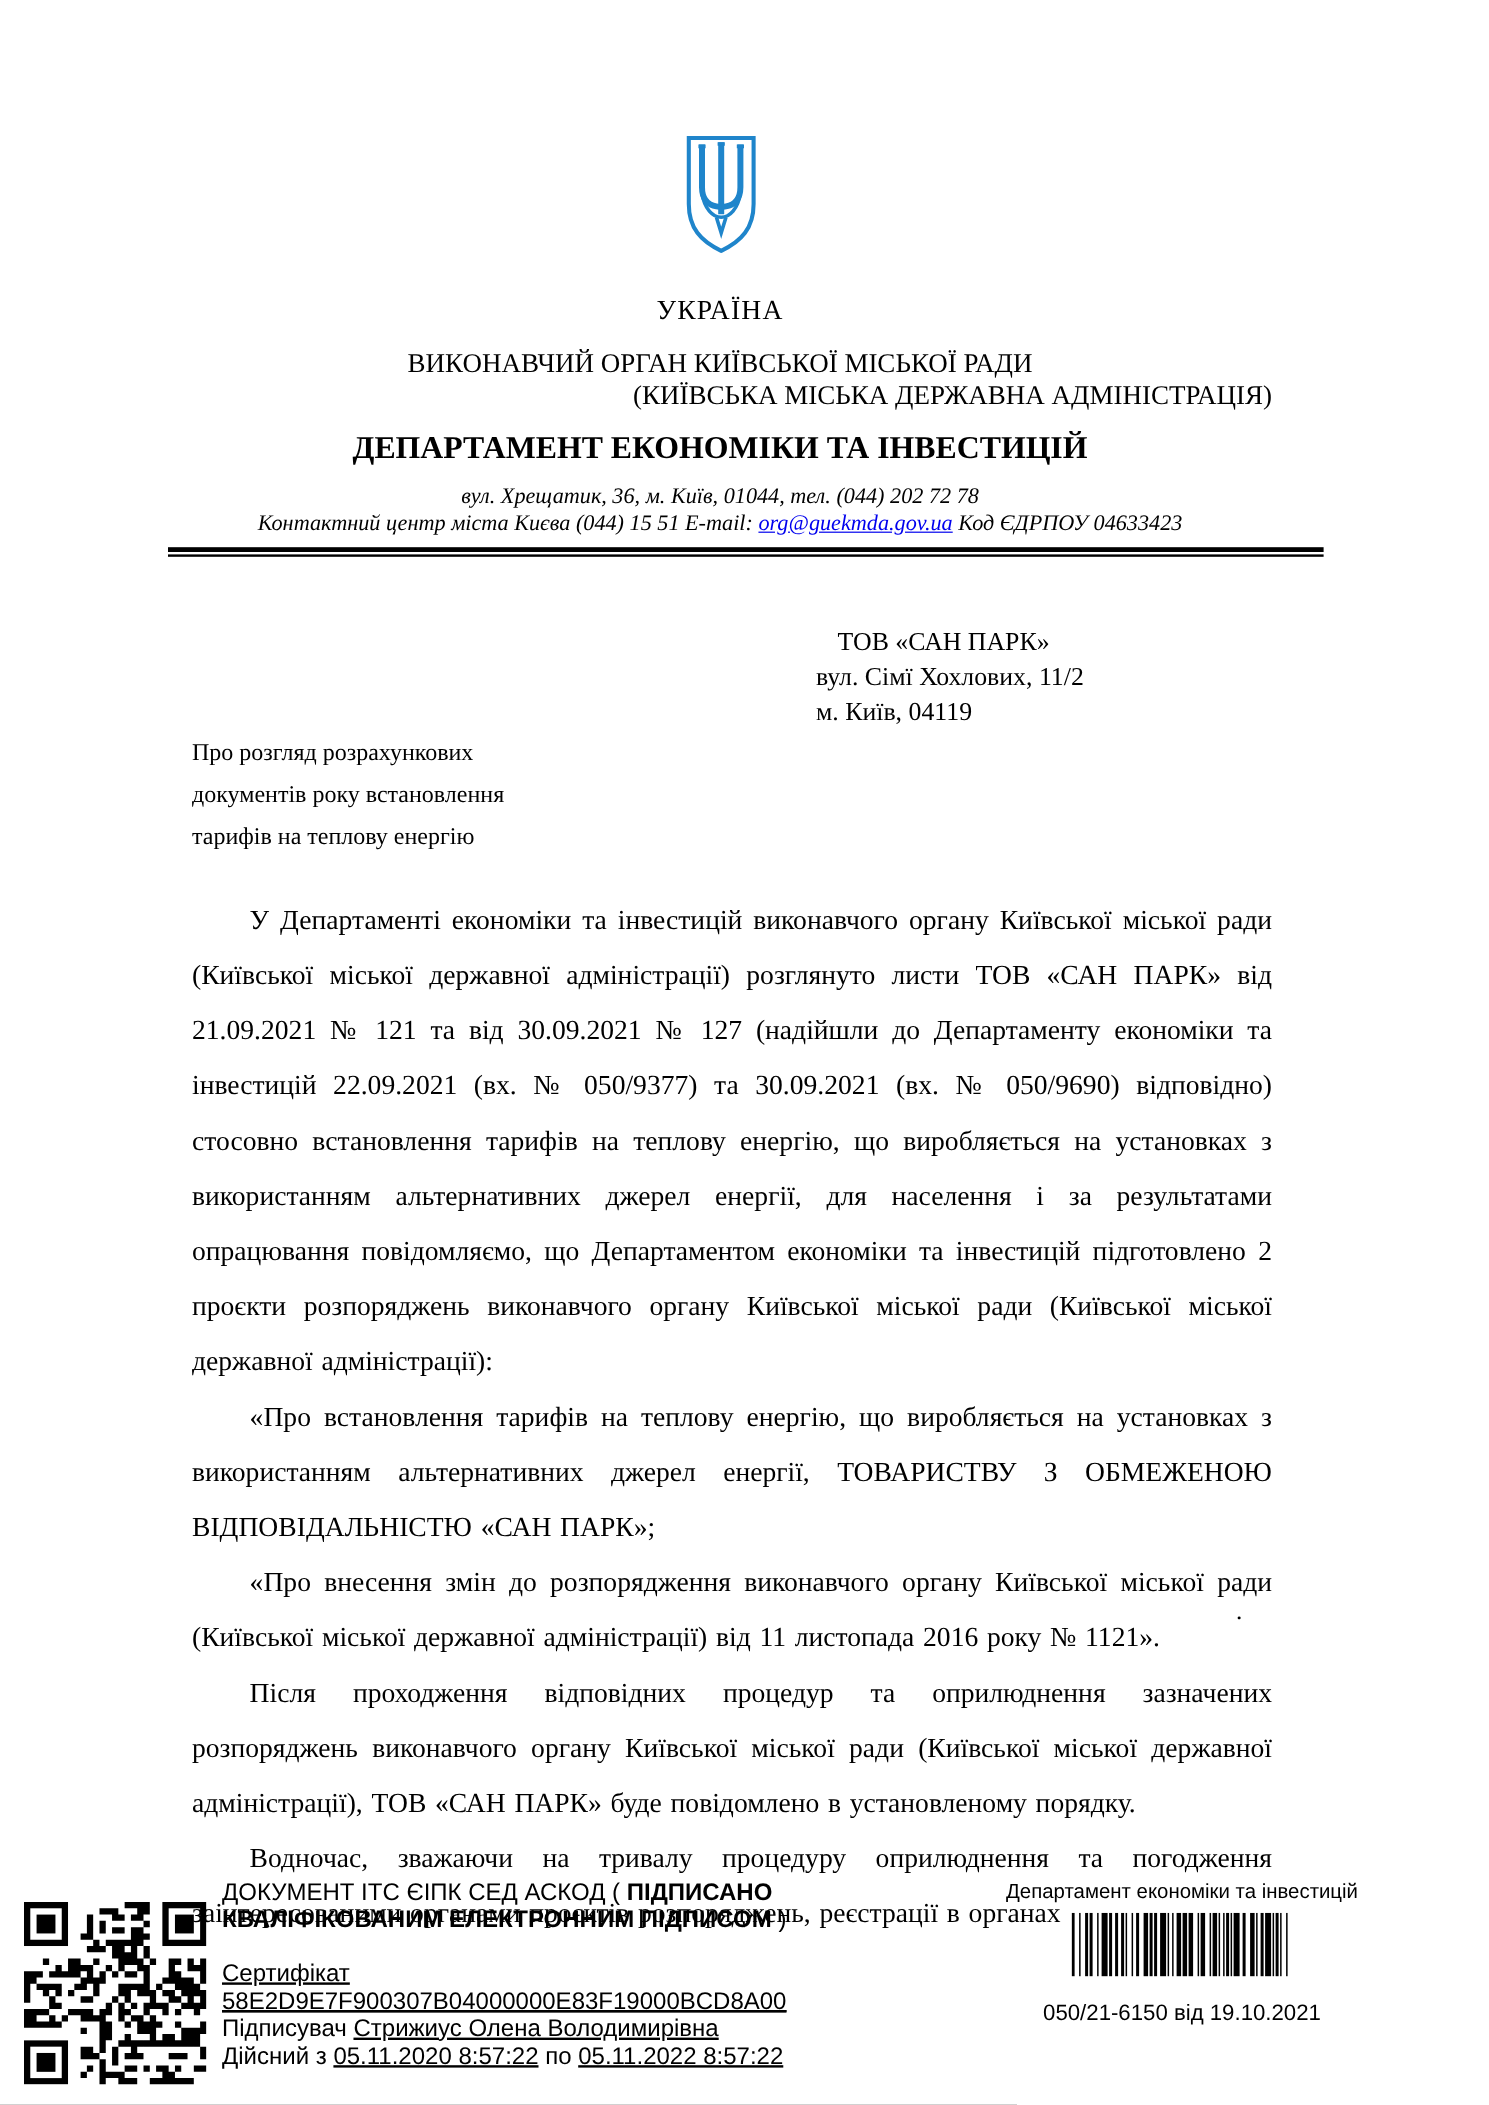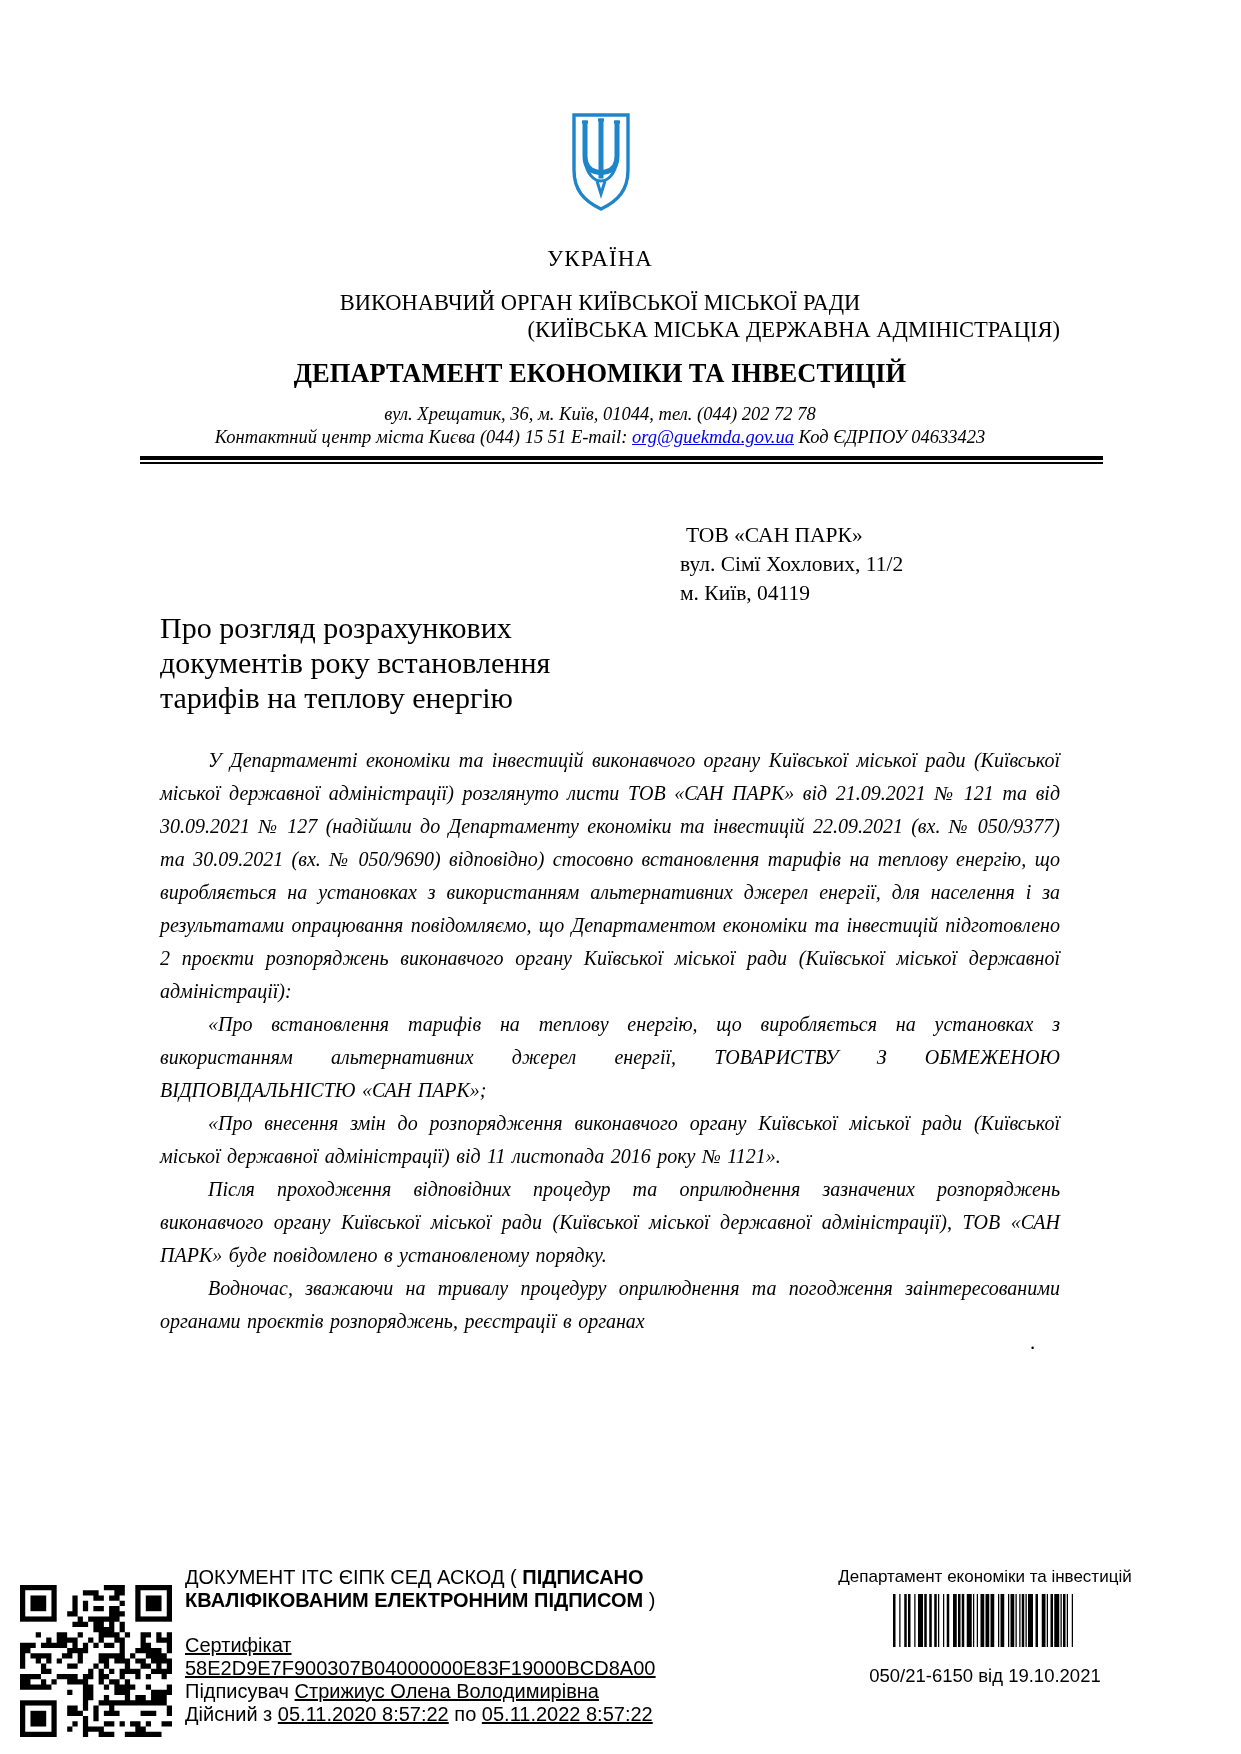--- a/index.html
+++ b/index.html
@@ -18,27 +18,27 @@
   .dept      { top:358px; font-size:26.5px; font-weight:bold; }
   .addr      { top:404px; font-size:18.5px; font-style:italic; }
   .contact   { top:427px; font-size:18.5px; font-style:italic; }
   .email-link { color:var(--link-color,#0000ee); text-decoration:underline; font-style:italic; }
   .rule {
     position:absolute; left:140px; top:456px; width:963px; height:2px;
     border-top:4px solid #000; border-bottom:2px solid #000;
   }
   
   .recipient { position:absolute; left:680px; top:521px; font-size:21.5px; line-height:29px; }
-  .recipient .r-name { padding-left:6px; }
-  .subject { position:absolute; left:160px; top:610px; font-size:30px; line-height:35px; }
+  .recipient .r-name { padding-left:6px;margin-left:12px; }
+  .subject { position:absolute; left:160px; top:610px; font-size:20px; line-height:35px; }
   
   .body-text { position:absolute; left:160px; top:744px; width:900px; }
   .body-text p {
-    margin:0; font-size:20px; line-height:33px; text-align:justify;
-    text-indent:48px; word-spacing:1.5px;font-style:italic;
+    margin:0; font-size:23px; line-height:46px; text-align:justify;
+    text-indent:48px; word-spacing:1.5px;
   }
   .stray-dot { position:absolute; left:1030px; top:1330px; font-size:21px; }
   
   .qr { position:absolute; left:20px; top:1585px; width:152px; height:152px; }
   .sig-block {
     position:absolute; left:185px; top:1566px; width:500px;
     font-family:"Liberation Sans", sans-serif; font-size:20px; line-height:23px; color:#000;
   }
   .sig-title b { font-weight:bold; }
   .sig-row { margin-top:0; }

